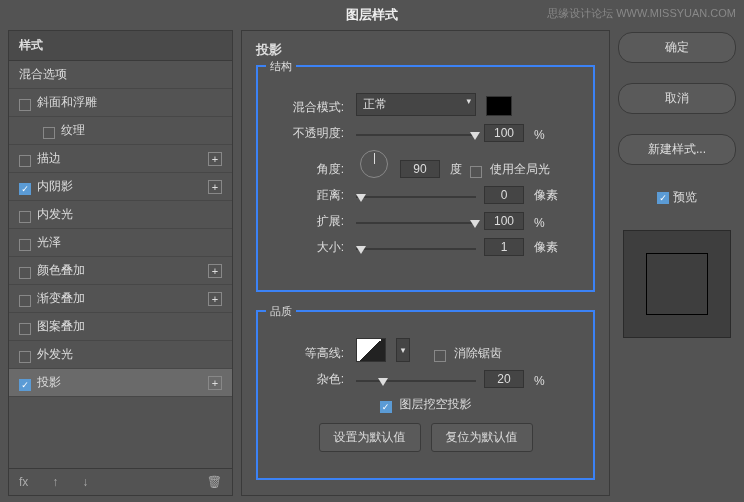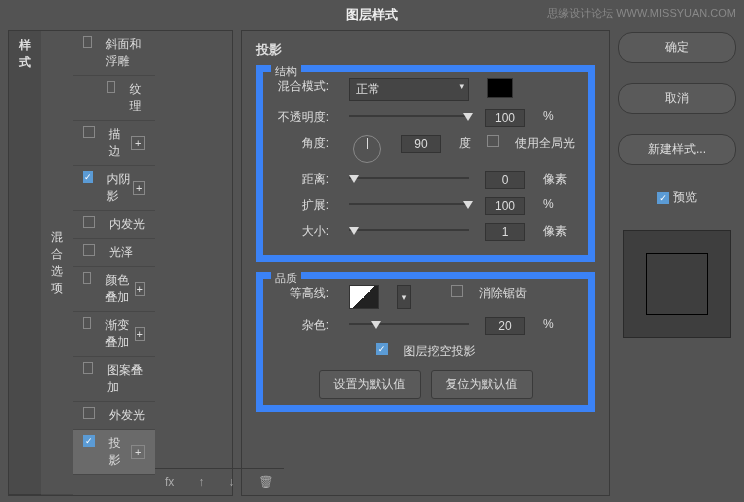--- a/index.html
+++ b/index.html
@@ -1,34 +1,34 @@
 <!DOCTYPE html>
 <html><head>
 <meta charset="utf-8">
 <style>
 *{margin:0;padding:0;box-sizing:border-box;font-family:"Microsoft YaHei",sans-serif;font-size:12px;color:#ddd}
 body{background:#535353;width:744px;height:502px;position:relative}
 .watermark{position:absolute;top:6px;right:8px;font-size:11px;color:#888}
 .title{text-align:center;padding:6px 4px;font-size:13px;font-weight:bold;color:#eee}
 .content{display:flex;padding:0 8px 8px 8px;gap:8px;height:calc(100% - 28px)}
-.left{width:225px;background:#535353;border:1px solid #3a3a3a;display:flex;flex-direction:row}
+.left{width:225px;background:#535353;border:1px solid #3a3a3a;display:flex;flex-direction:column}
 .left-head{background:#4a4a4a;padding:6px 10px;font-weight:bold;border-bottom:1px solid #3a3a3a}
 .row{display:flex;align-items:center;padding:5px 10px;border-bottom:1px solid #474747;justify-content:space-between}
 .row.sel{background:#6a6a6a}
 .row.sub{padding-left:34px}
-.row-l{display:flex;align-items:flex-start;gap:14px}
+.row-l{display:flex;align-items:flex-end;gap:6px}
 .cb{width:12px;height:12px;border:1px solid #888;display:inline-flex;align-items:center;justify-content:center;font-size:9px;background:#535353}
 .cb.on{background:#5b9bd5;border-color:#5b9bd5;color:#fff}
 .plus{width:14px;height:14px;border:1px solid #888;display:inline-flex;align-items:center;justify-content:center;font-size:11px;cursor:pointer}
 .left-foot{margin-top:auto;display:flex;align-items:center;padding:6px 10px;border-top:1px solid #3a3a3a;gap:24px}
 .mid{flex:1;border:1px solid #3a3a3a;padding:10px 14px}
 .mid h3{font-size:13px;font-weight:bold;margin-bottom:6px}
-.grp{border:7px solid #3b82f6;padding:6px;margin-bottom:10px;position:relative}
+.grp{border:2px solid #3b82f6;padding:26px;margin-bottom:18px;position:relative}
 .grp-t{position:absolute;top:-8px;left:8px;background:#535353;padding:0 4px;font-size:11px}
-.fr{display:flex;align-items:flex-start;margin-bottom:8px;gap:16px}
+.fr{display:flex;align-items:flex-end;margin-bottom:8px;gap:8px}
 .lbl{width:60px;text-align:right;margin-right:4px}
 .sel-box{background:#454545;border:1px solid #333;padding:2px 20px 2px 6px;width:120px;position:relative}
 .sel-box::after{content:"▾";position:absolute;right:4px;top:2px;font-size:9px}
 .sw{width:26px;height:20px;background:#000;border:1px solid #333;margin-left:2px}
 .slider{position:relative;width:120px;height:14px;display:flex;align-items:center}
 .track{position:absolute;width:100%;height:2px;background:#3a3a3a;top:6px}
 .thumb{position:absolute;width:0;height:0;border-left:5px solid transparent;border-right:5px solid transparent;border-top:8px solid #ddd;top:4px}
 .num{width:40px;background:#454545;border:1px solid #333;text-align:center;padding:1px 2px}
 .unit{margin-left:2px}
 .dial{width:28px;height:28px;border:1px solid #888;border-radius:50%;position:relative;margin:0 4px}

